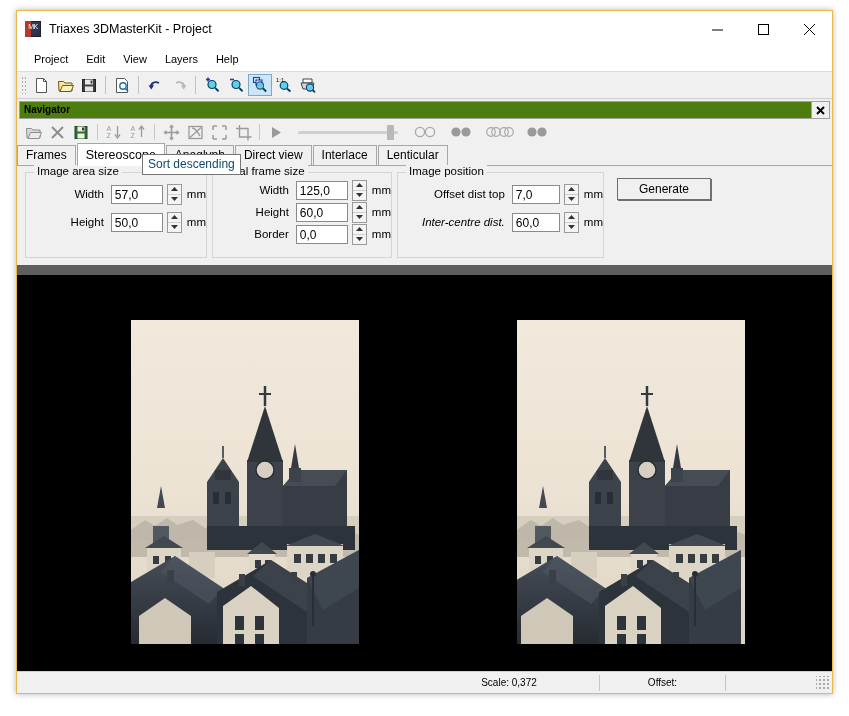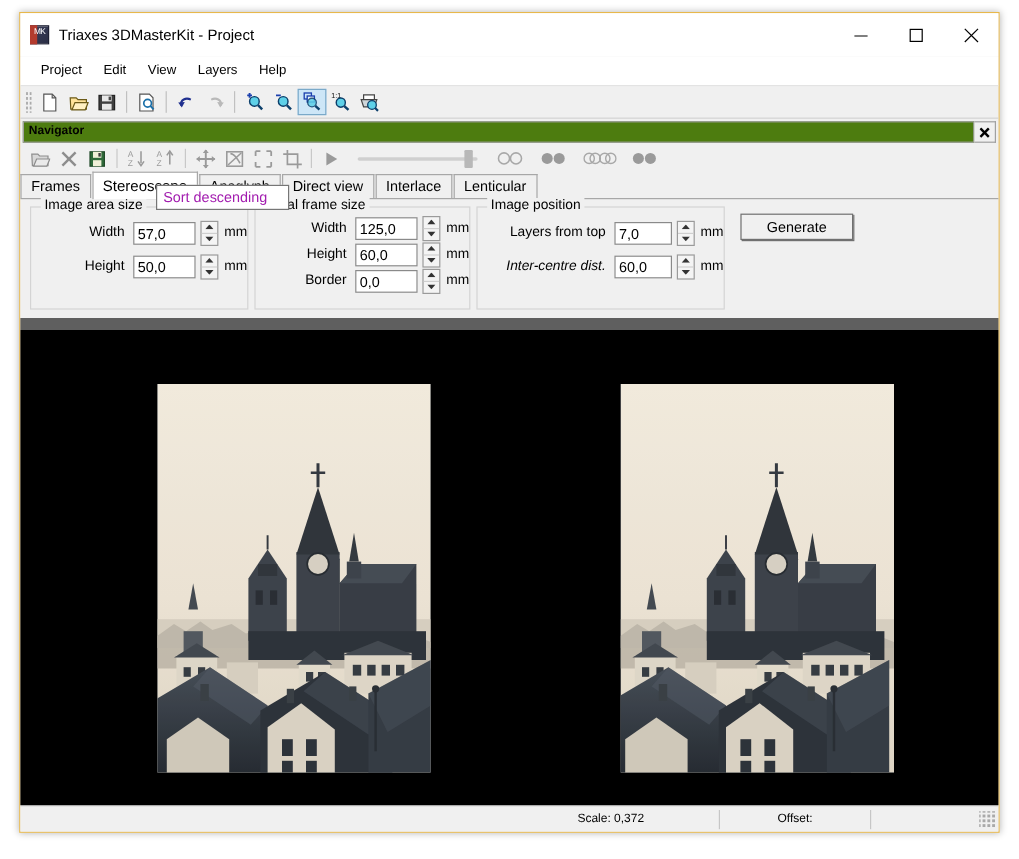--- a/index.html
+++ b/index.html
@@ -262,25 +262,26 @@
     color: #000;
     display: flex; align-items: center; justify-content: center;
     box-sizing: border-box;
   }
   
   .tooltip {
     position: absolute;
     background: #ffffff;
     border: 1px solid #767676;
     font-size: 12px;
-    color: #a21caf;
-    padding: 2px 17px 3px 5px;
+    color: #0c4a6e;
+    padding: 2px 5px 3px 5px;
     z-index: 50;
     white-space: nowrap;
     line-height: 14px;
+    margin-left: 12px;
   }
   
   .canvas-sep { height: 10px; background: #5f5f5f; }
   .canvas {
     background: #000000;
     height: 396px;
     position: relative;
     overflow: hidden;
   }
   .photo {
@@ -666,21 +667,21 @@
               </div>
           </div>
         </div>
         <div class="unit">mm</div>
       </div>
     </div>
 
     <div class="group" style="width:207px; margin-left:5px;">
       <div class="group-title">Image position</div>
       <div class="row">
-        <div class="row-label" style="width:108px;">Layers from top</div>
+        <div class="row-label" style="width:108px;">Offset dist top</div>
         <div class="spin-wrap">
           <div class="textbox" style="width:48px;">7,0</div>
           <div class="spinner">
             <div class="spin-up">
                 <svg width="7" height="4" viewBox="0 0 7 4">
                   <path d="M3.5 0 L7 4 L0 4z" fill="#333"></path>
                 </svg>
               </div>
             <div class="spin-dn">
                 <svg width="7" height="4" viewBox="0 0 7 4">

